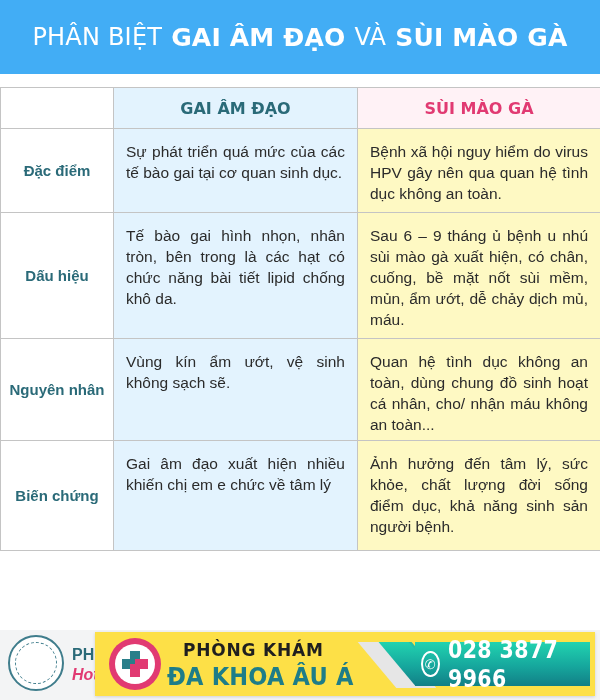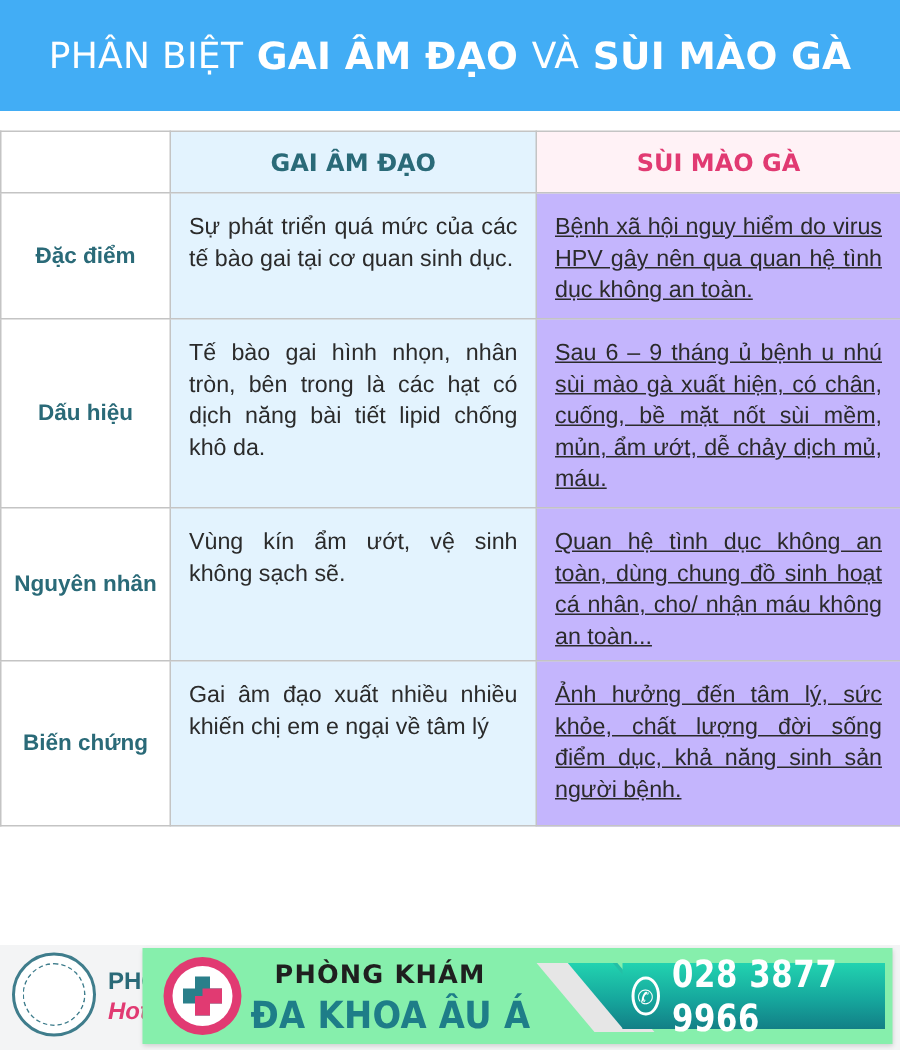--- a/index.html
+++ b/index.html
@@ -32,21 +32,21 @@
     .head-empty { background: #ffffff; }
     .head-gai { background: #e3f3fe; color: #2a6a78; }
     .head-sui { background: #fff2f6; color: #e13a72; }
 
     .label-cell {
       background: #ffffff; color: #2a6a78; font-weight: bold;
       font-size: 15px; text-align: center; vertical-align: middle !important;
       line-height: 22px; padding: 16px 6px;
     }
     .gai-cell { background: #e3f3fe; }
-    .sui-cell { background: #c4b5fd; text-decoration: underline; }
+    .sui-cell { background: #fef9c3; }
     .body-cell {
       color: #2b2b2b; font-size: 15.5px; line-height: 21px;
       padding: 12px 12px 0 12px; text-align: justify;
     }
 
     .row-1 td { height: 84px; }
     .row-2 td { height: 126px; }
     .row-3 td { height: 102px; }
     .row-4 td { height: 85px; }
     .row-5 td { height: 110px; }
@@ -59,21 +59,21 @@
     .bg-logo {
       position: absolute; left: 8px; top: 635px; width: 56px; height: 56px;
       border-radius: 50%; border: 2px solid #3f7d8c; background: #ffffff;
     }
     .bg-logo .inner { position: absolute; left: 5px; top: 5px; width: 42px; height: 42px; border-radius: 50%; border: 1px dashed #3f7d8c; }
     .bg-text-1 { position: absolute; left: 72px; top: 646px; font-size: 16px; font-weight: bold; color: #2a6a78; }
     .bg-text-2 { position: absolute; left: 72px; top: 666px; font-size: 16px; font-style: italic; font-weight: bold; color: #e13a72; }
 
     .ad-banner {
       position: absolute; left: 95px; top: 632px; width: 500px; height: 64px;
-      background: #86efac;
+      background: #fde047;
       box-shadow: 0 1px 3px rgba(0,0,0,0.15);
     }
     .ad-logo {
       position: absolute; left: 14px; top: 6px; width: 52px; height: 52px;
       border-radius: 50%; background: #e13a72;
     }
     .ad-logo .ring { position: absolute; left: 6px; top: 6px; width: 40px; height: 40px; border-radius: 50%; background: #ffffff; }
     .cross-v { position: absolute; left: 15px; top: 7px; width: 10px; height: 26px; background: #2a7f8a; }
     .cross-h { position: absolute; left: 7px; top: 15px; width: 26px; height: 10px; background: #2a7f8a; }
     .cross-h.right { left: 20px; width: 13px; background: #e13a72; }
@@ -127,31 +127,31 @@
     <th class="head-gai">GAI ÂM ĐẠO</th>
     <th class="head-sui">SÙI MÀO GÀ</th>
   </tr>
   <tr class="row-1">
     <td class="label-cell">Đặc điểm</td>
     <td class="gai-cell body-cell">Sự phát triển quá mức của các tế bào gai tại cơ quan sinh dục.</td>
     <td class="sui-cell body-cell">Bệnh xã hội nguy hiểm do virus HPV gây nên qua quan hệ tình dục không an toàn.</td>
   </tr>
   <tr class="row-2">
     <td class="label-cell">Dấu hiệu</td>
-    <td class="gai-cell body-cell">Tế bào gai hình nhọn, nhân tròn, bên trong là các hạt có dịch năng bài tiết lipid chống khô da.</td>
+    <td class="gai-cell body-cell">Tế bào gai hình nhọn, nhân tròn, bên trong là các hạt có chức năng bài tiết lipid chống khô da.</td>
     <td class="sui-cell body-cell">Sau 6 – 9 tháng ủ bệnh u nhú sùi mào gà xuất hiện, có chân, cuống, bề mặt nốt sùi mềm, mủn, ẩm ướt, dễ chảy dịch mủ, máu.</td>
   </tr>
   <tr class="row-3">
     <td class="label-cell">Nguyên nhân</td>
     <td class="gai-cell body-cell">Vùng kín ẩm ướt, vệ sinh không sạch sẽ.</td>
     <td class="sui-cell body-cell">Quan hệ tình dục không an toàn, dùng chung đồ sinh hoạt cá nhân, cho/ nhận máu không an toàn...</td>
   </tr>
   <tr class="row-5">
     <td class="label-cell">Biến chứng</td>
-    <td class="gai-cell body-cell">Gai âm đạo xuất nhiều nhiều khiến chị em e ngại về tâm lý</td>
+    <td class="gai-cell body-cell">Gai âm đạo xuất hiện nhiều khiến chị em e chức về tâm lý</td>
     <td class="sui-cell body-cell">Ảnh hưởng đến tâm lý, sức khỏe, chất lượng đời sống điểm dục, khả năng sinh sản người bệnh.</td>
   </tr>
 </tbody>
   </table>
 
 <div class="footer-bg"></div>
 <div class="bg-logo">
     <div class="inner"></div>
   </div>
 <div class="bg-text-1">PHÒ</div>

